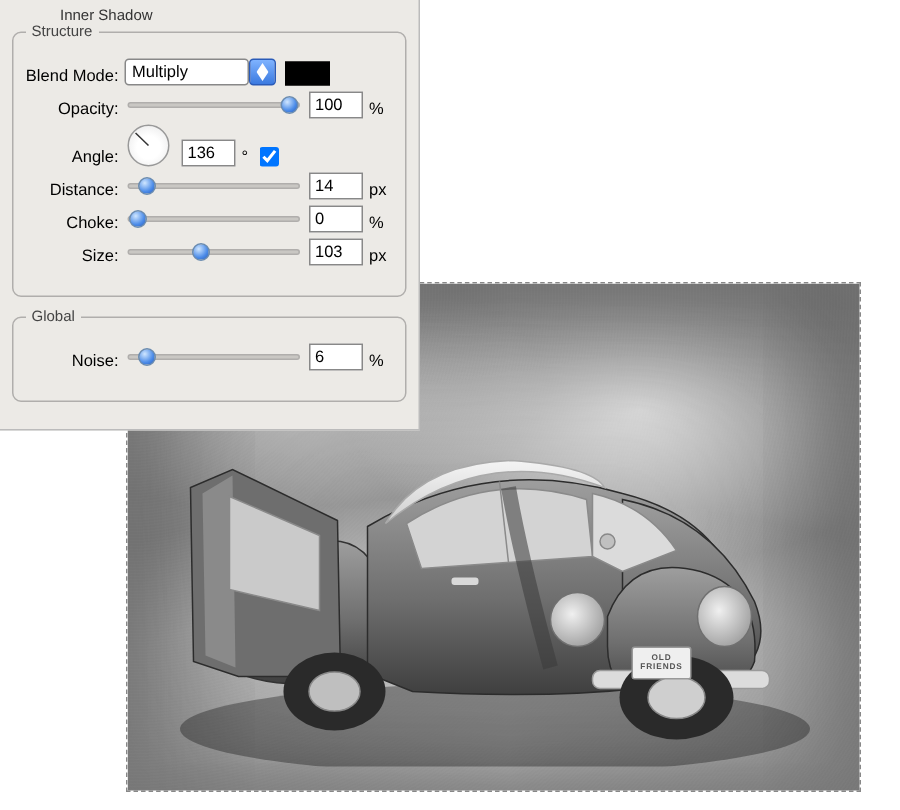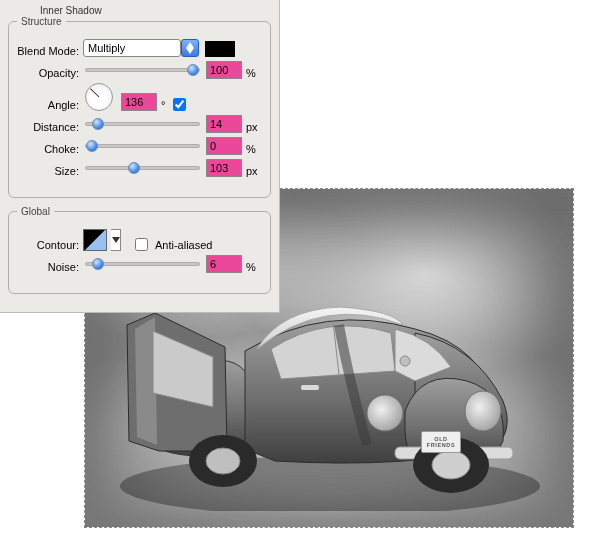--- a/index.html
+++ b/index.html
@@ -60,21 +60,21 @@
   }
   select.combo {
     -webkit-appearance: none;
     appearance: none;
     height: 18px;
     border: 1px solid #888;
     border-radius: 3px;
     background: #fff;
     font-size: 11px;
     padding: 0 4px;
-    width: 98px;
+    width: 83px;
   }
   .combo-arrows {
     width: 18px;
     height: 18px;
     background: linear-gradient(#7fb3ff, #3b7ae0);
     border: 1px solid #2a5bb8;
     border-radius: 3px;
     display: flex;
     flex-direction: column;
     align-items: center;
@@ -127,21 +127,21 @@
     width: 12px;
     height: 12px;
     border-radius: 50%;
     background: radial-gradient(circle at 35% 30%, #cfe6ff, #4b8be8 60%, #2a5bb8);
     border: 1px solid #6b8cb0;
   }
   .numbox {
     width: 36px;
     height: 18px;
     border: 1px solid #888;
-    background: #ec4899;
+    background: #ffffff;
     font-size: 11px;
     text-align: left;
     padding: 1px 3px;
     line-height: 14px;
   }
   .unit { width: 16px; }
   .angle-dial {
     width: 28px;
     height: 28px;
     border: 1px solid #999;
@@ -297,32 +297,20 @@
         <input type="range" class="slider" min="0" max="250" value="103" style="">
       </div>
       <div class="numbox">103</div>
       <span class="unit">px</span>
     </div>
   </fieldset>
 
   <fieldset>
     <legend>Global</legend>
 
-    <div class="row">
-      <span class="label">Contour:</span>
-      <div class="contour-swatch"></div>
-      <div class="contour-arrows">
-        <svg width="8" height="6" viewBox="0 0 8 6">
-            <polygon points="0,0 8,0 4,6" fill="#333"></polygon>
-          </svg>
-      </div>
-      <span style="width:6px"></span>
-      <input type="checkbox" style="">
-      <span class="checkbox-label">Anti-aliased</span>
-    </div>
 
     <div class="row">
       <span class="label">Noise:</span>
       <div class="slider-wrap">
         <input type="range" class="slider" min="0" max="100" value="6" style="">
       </div>
       <div class="numbox">6</div>
       <span class="unit">%</span>
     </div>
   </fieldset>

